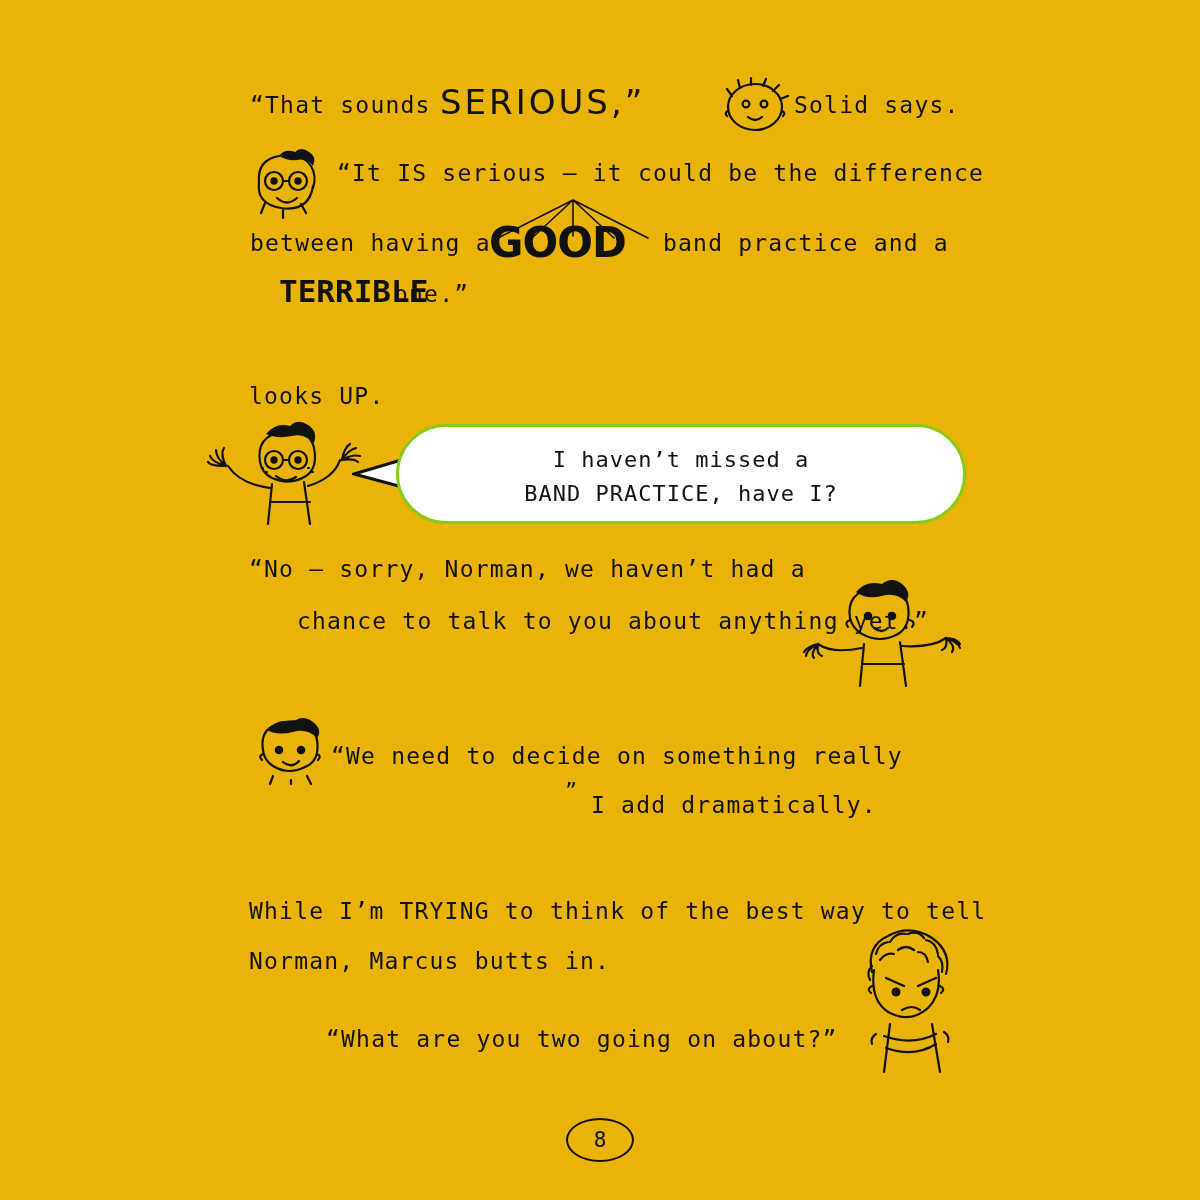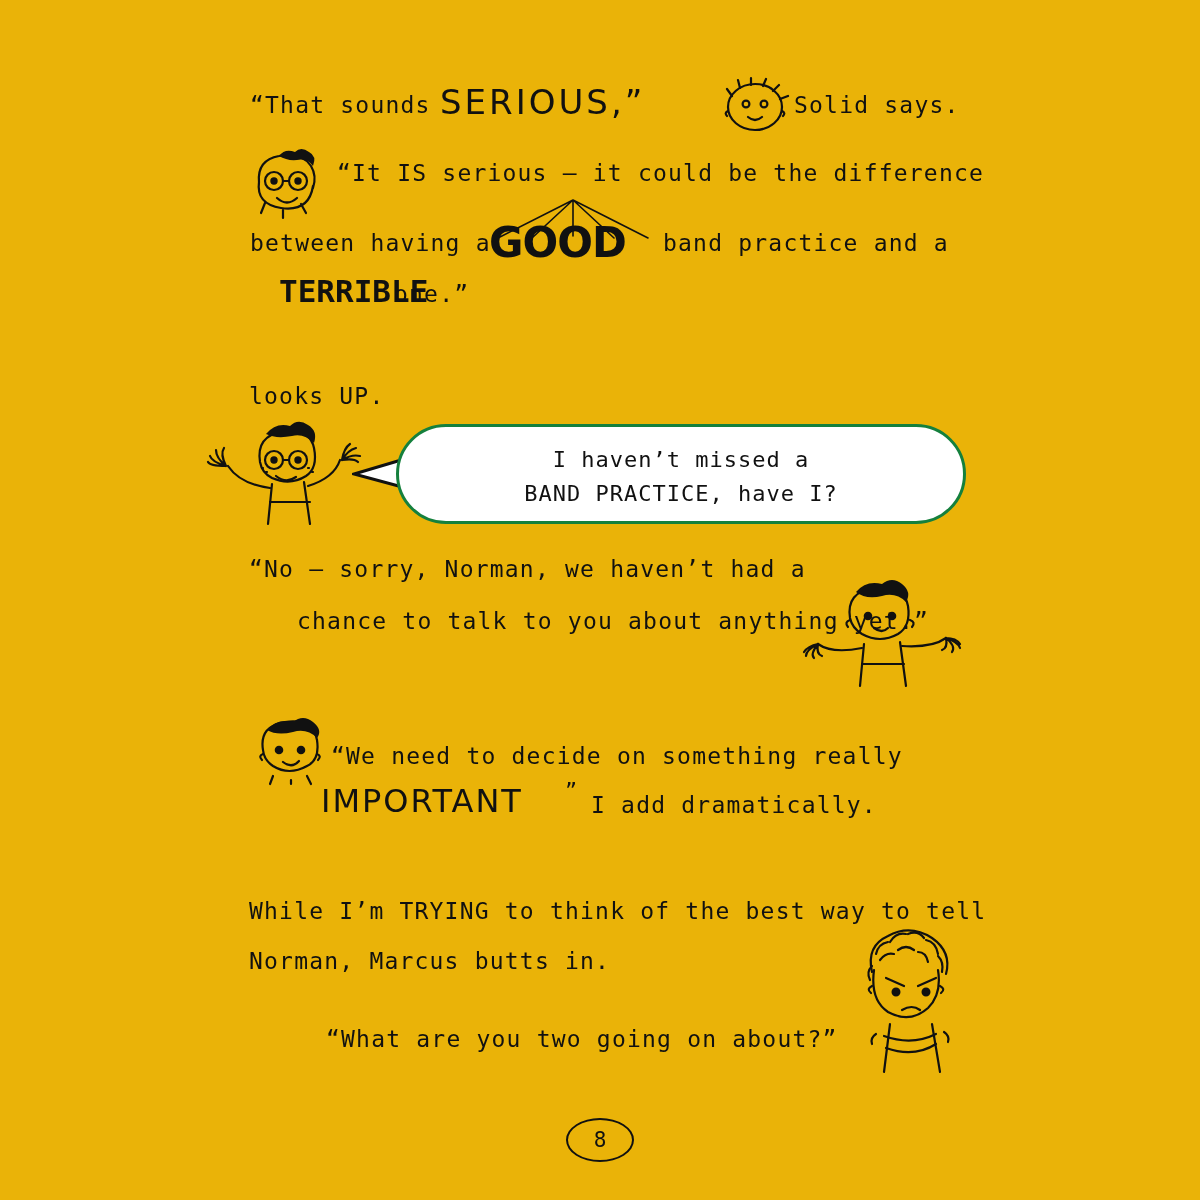--- a/index.html
+++ b/index.html
@@ -58,21 +58,21 @@
     letter-spacing: 2px;
   }
 
   
   .bubble {
     position: absolute;
     left: 396px;
     top: 424px;
     width: 570px;
     height: 100px;
-    border: 3px solid #15803d;
+    border: 3px solid #84cc16;
     border-radius: 52px;
     box-sizing: border-box;
     background: #fff;
   }
   .bubble-text {
     position: absolute;
     width: 100%;
     text-align: center;
     font-family: "DejaVu Sans Mono", monospace;
     font-size: 22px;
@@ -231,21 +231,20 @@
       <circle cx="30" cy="32" r="3.2" fill="#111"></circle>
       <circle cx="52" cy="32" r="3.2" fill="#111"></circle>
       <path d="M34 44 q9 7 16 -1"></path>
       <path d="M14 36 q-5 2 -1 6 M68 36 q5 2 1 6"></path>
       <path d="M24 58 l-3 8 M42 62 l0 4 M58 58 l4 8"></path>
     </svg>
   </div>
 
   <div class="line" style="left:331px; top:743px;">“We need to decide on something really</div>
 
-  <div class="line important-word" style="left:321px; top:782px;">IMPORTANT</div>
   <div class="line" style="left:565px; top:778px; font-size:20px;">”</div>
   <div class="line" style="left:591px; top:792px;"> I add dramatically.</div>
 
   <div class="line" style="left:249px; top:898px;">While I’m TRYING to think of the best way to tell</div>
   <div class="line" style="left:249px; top:948px;">Norman, Marcus butts in.</div>
   <div class="line" style="left:326px; top:1026px;">“What are you two going on about?”</div>
 
   <div class="art" style="left:846px; top:924px;">
     <svg width="130" height="150" viewBox="0 0 130 150" fill="none" stroke="#111" stroke-width="2.2" stroke-linecap="round">
 

